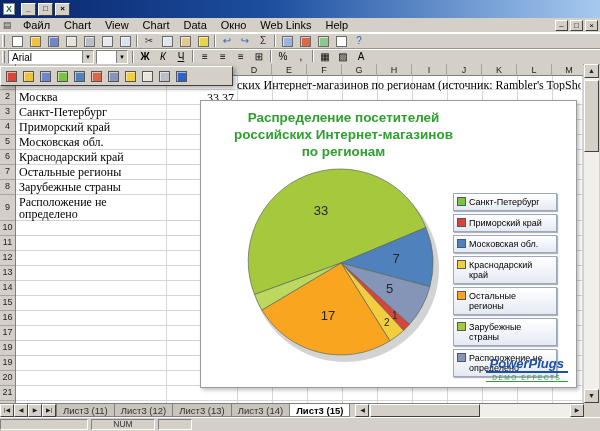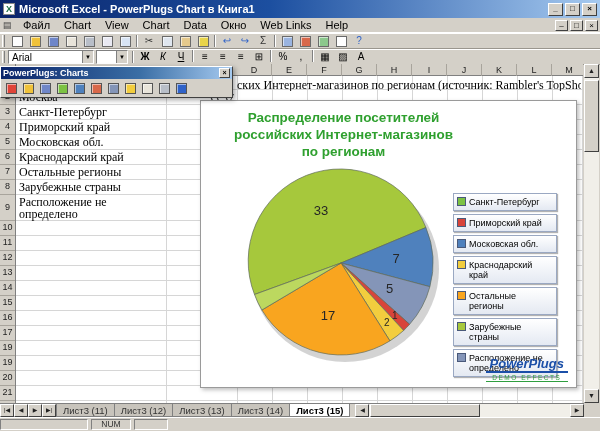--- a/index.html
+++ b/index.html
@@ -107,21 +107,20 @@
     border-top:1px solid #fff;display:flex;align-items:center;font-size:9.5px;z-index:3;}
   .status-left{margin-left:5px;flex:1;}
   .sunken{height:11px;border:1px solid;border-color:#808080 #fff #fff #808080;margin-right:3px;
     font-size:8.5px;line-height:9px;text-align:center;color:#333;}
 </style>
 </head>
 <body>
 
 <div class="titlebar">
   <div class="app-icon">X</div>
-  <div class="t-title">Microsoft Excel - PowerPlugs Chart в Книга1</div>
   <div class="winbtn">_</div>
   <div class="winbtn">□</div>
   <div class="winbtn">×</div>
 </div>
 
 <div class="menubar">
   <div class="doc-icon">▤</div>
   <span id="menu-items" style="display:flex;">
       <span class="menu-item">Файл</span>
       <span class="menu-item">Chart</span>
@@ -396,24 +395,20 @@
         <span>Расположение не определено</span>
       </div>
     </div>
   <div class="logo">
     <div class="logo1">PowerPlugs</div>
     <div class="logo2">DEMO EFFECTS</div>
   </div>
 </div>
 
 <div class="ppwin">
-  <div class="pptitle">
-    <span>PowerPlugs: Charts</span>
-    <span class="ppclose">×</span>
-  </div>
   <div class="ppicons" id="ppicons">
       <div class="ppbtn">
         <div class="ppicon" style="background: rgb(224, 68, 56);"></div>
       </div>
       <div class="ppbtn">
         <div class="ppicon" style="background: rgb(240, 194, 58);"></div>
       </div>
       <div class="ppbtn">
         <div class="ppicon" style="background: rgb(111, 134, 200);"></div>
       </div>
@@ -471,15 +466,15 @@
     <div class="hbtn">◀</div>
     <div class="htrack">
       <div class="hthumb"></div>
     </div>
     <div class="hbtn">▶</div>
   </div>
 </div>
 
 <div class="statusbar">
   <span class="sunken" style="width:88px;"></span>
-  <span class="sunken" style="width:40px;">NUM</span>
+  <span class="sunken" style="width:64px;">NUM</span>
   <span class="sunken" style="width:34px;"></span>
 </div>
 
 </body></html>

